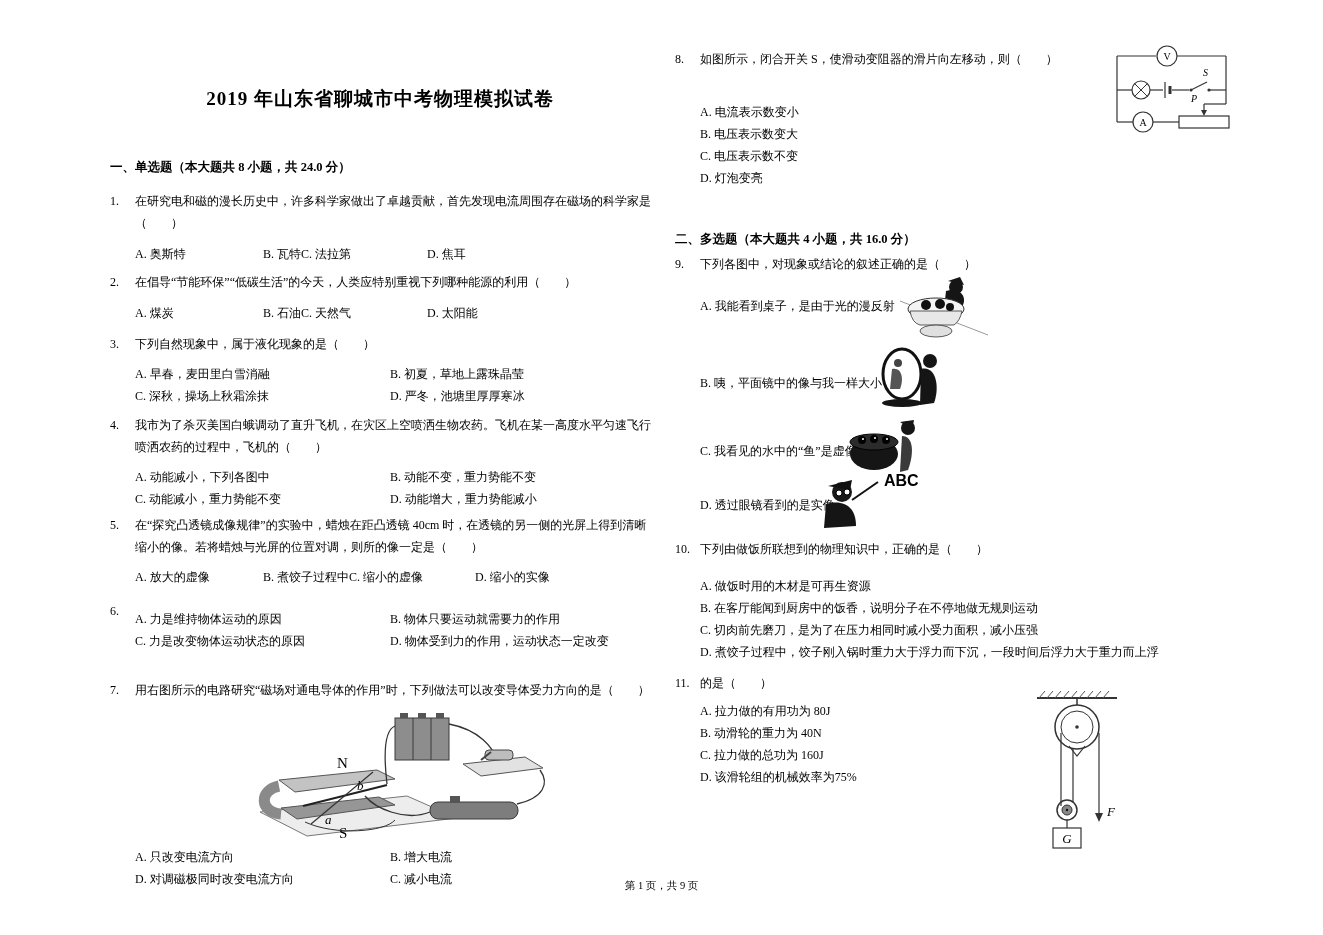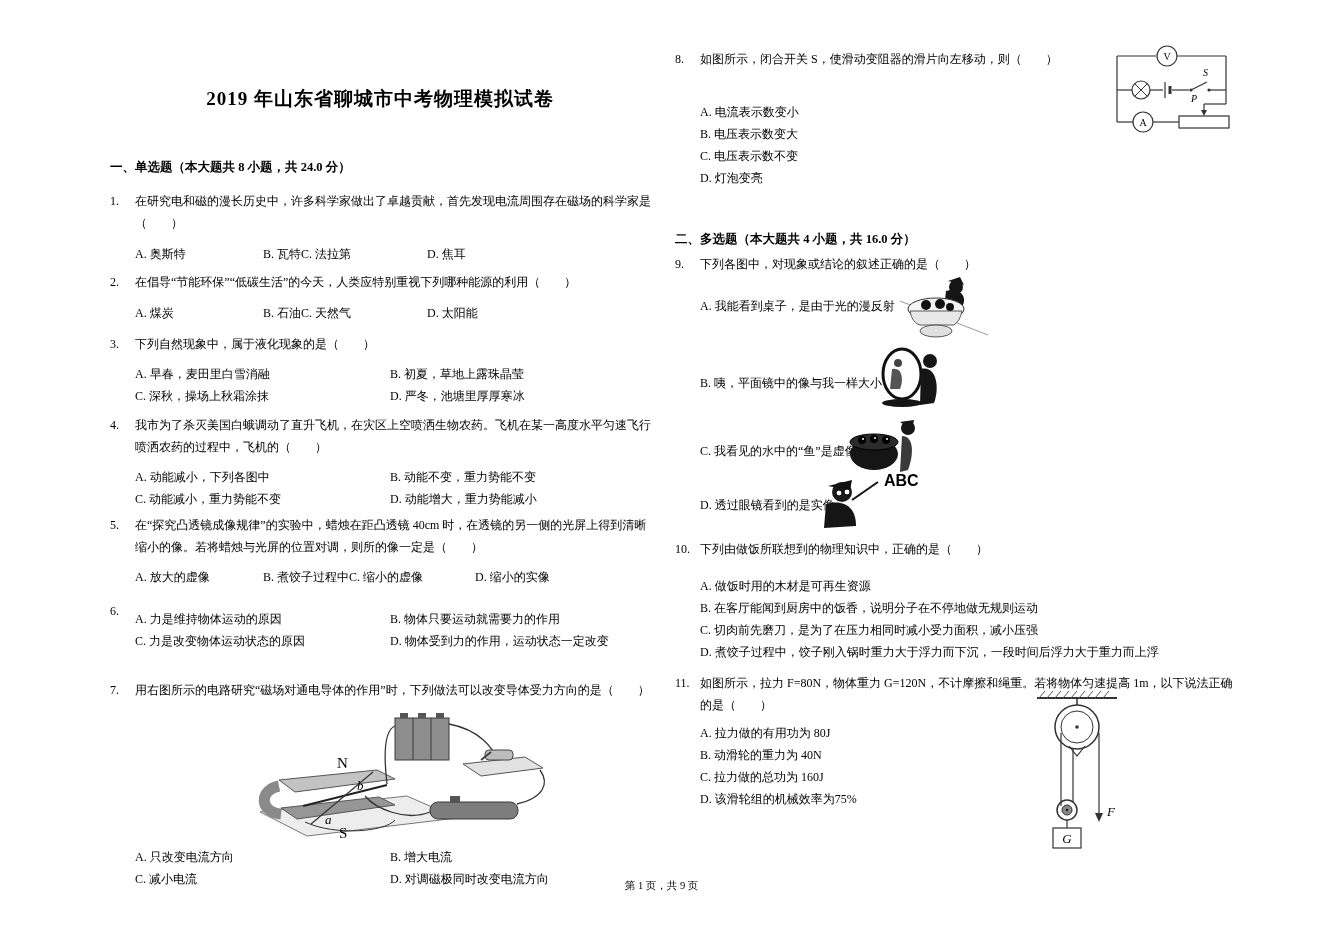--- a/index.html
+++ b/index.html
@@ -147,22 +147,22 @@
       <path d="M185,112 C160,122 130,108 120,96" fill="none" stroke="#333" stroke-width="1.3"></path>
       <path d="M60,122 C90,136 140,132 150,120" fill="none" stroke="#333" stroke-width="1"></path>
     </svg>
   </div>
 
   <div class="q" style="left:110px;top:846px;">
     <div class="body">
       <div class="grid2" style="margin-top:0;">
         <span>A. 只改变电流方向</span>
         <span>B. 增大电流</span>
+        <span>D. 对调磁极同时改变电流方向</span>
         <span>C. 减小电流</span>
-        <span>D. 对调磁极同时改变电流方向</span>
       </div>
     </div>
   </div>
 
   <div class="q r" style="left:675px;top:48px;width:440px;">
     <span class="num">8.</span>
     <div class="body">
       <div class="ln">如图所示，闭合开关 S，使滑动变阻器的滑片向左移动，则（　　）</div>
     </div>
   </div>
@@ -287,21 +287,20 @@
         <div>B. 在客厅能闻到厨房中的饭香，说明分子在不停地做无规则运动</div>
         <div>C. 切肉前先磨刀，是为了在压力相同时减小受力面积，减小压强</div>
         <div>D. 煮饺子过程中，饺子刚入锅时重力大于浮力而下沉，一段时间后浮力大于重力而上浮</div>
       </div>
     </div>
   </div>
 
   <div class="q r" style="left:675px;top:672px;">
     <span class="num">11.</span>
     <div class="body">
-      <div class="ln">如图所示，拉力 F=80N，物体重力 G=120N，不计摩擦和绳重。若将物体匀速提高 1m，以下说法正确</div>
       <div class="ln">的是（　　）</div>
       <div class="vlist" style="margin-top:6px;">
         <div>A. 拉力做的有用功为 80J</div>
         <div>B. 动滑轮的重力为 40N</div>
         <div>C. 拉力做的总功为 160J</div>
         <div>D. 该滑轮组的机械效率为75%</div>
       </div>
     </div>
   </div>
 

